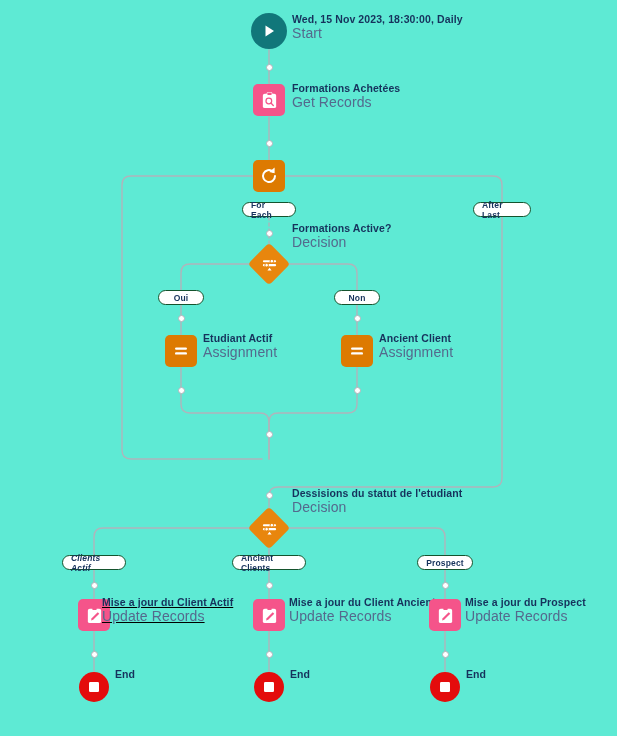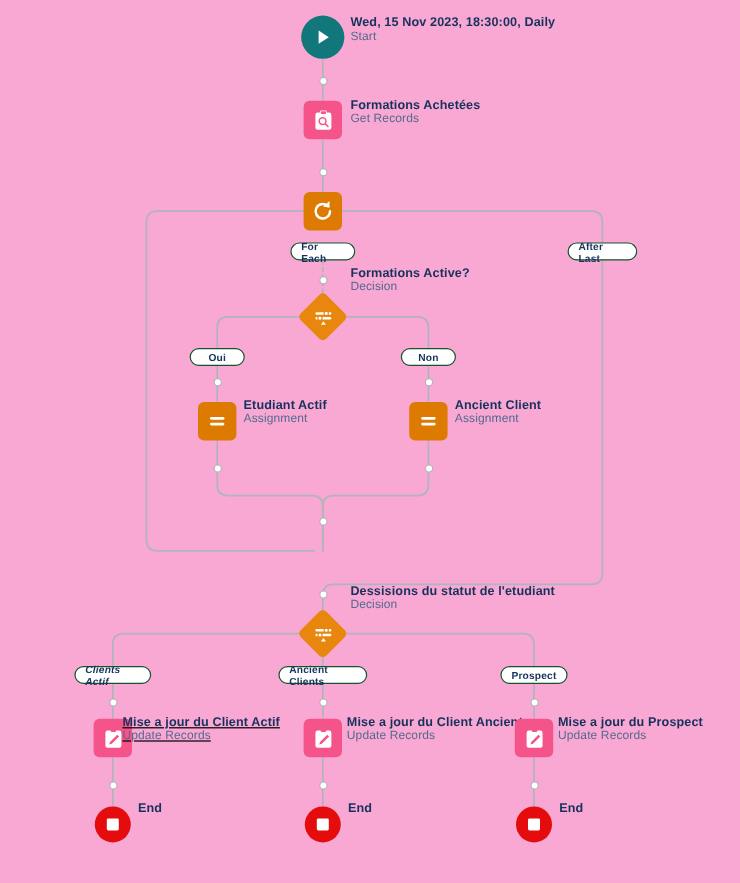--- a/index.html
+++ b/index.html
@@ -5,21 +5,21 @@
   html,body{margin:0;padding:0;background:#ffffff;}
   body{
     font-family:"Liberation Sans","DejaVu Sans",sans-serif;
     -webkit-font-smoothing:antialiased;
   }
   #canvas{
     position:relative;
     width:617px;
     height:736px;
     overflow:hidden;
-    background:#f9a8d4;
+    background:#5eead4;
   }
   #wires{
     position:absolute;
     left:0; top:0;
     width:617px; height:736px;
     pointer-events:none;
   }
 
   
   .shell{
@@ -61,21 +61,21 @@
     line-height:1.18;
   }
   .label .t{
     font-size:10.5px;
     font-weight:bold;
     color:#16325c;
     display:block;
     letter-spacing:.1px;
   }
   .label .s{
-    font-size:10px;
+    font-size:14px;
     font-weight:normal;
     color:#54698d;
     display:block;
     letter-spacing:.1px;
   }
   .label.end-lab .t{ font-size:10.5px; }
 
   
   .pill{
     position:absolute;

